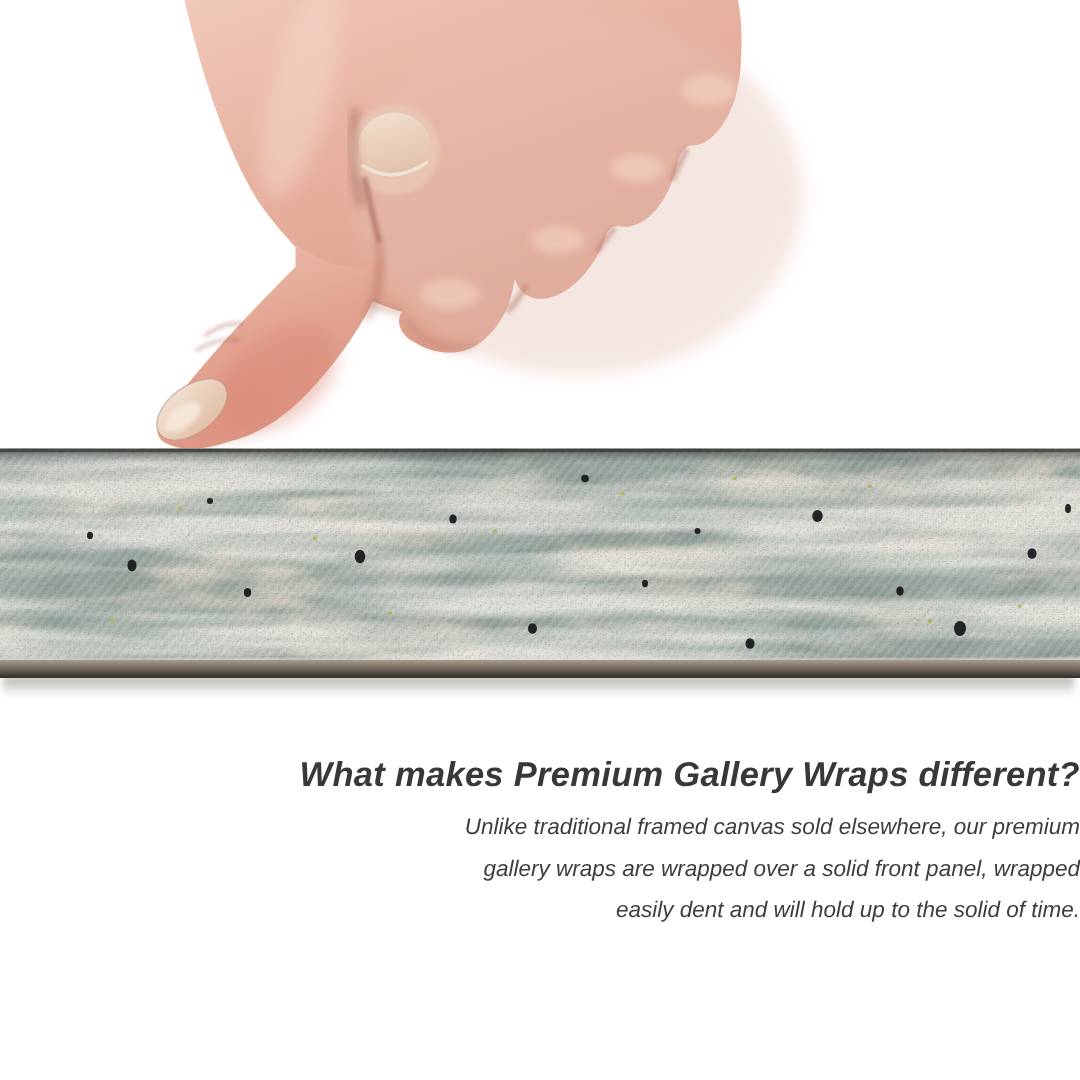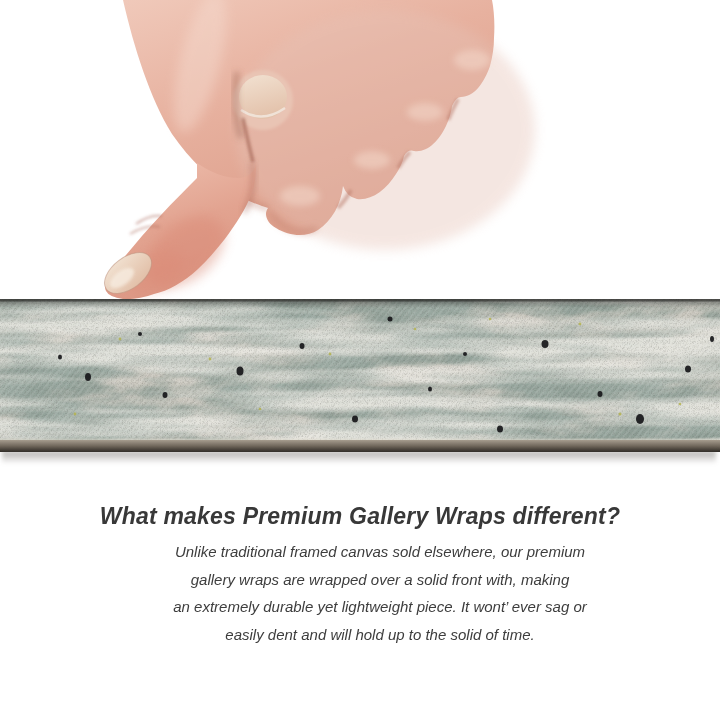--- a/index.html
+++ b/index.html
@@ -10,21 +10,21 @@
   .hero{position:absolute;top:0;left:0;width:720px;height:480px;}
   .hand-svg{position:absolute;top:0;left:0;}
   .strip-wrap{position:absolute;top:299px;left:0;width:720px;height:153px;}
   .strip-wrap svg{display:block;}
   .strip-shadow{
     position:absolute;top:451px;left:2px;width:714px;height:13px;
     background:linear-gradient(to bottom, rgba(72,69,62,0.42), rgba(72,69,62,0));
     filter:blur(2.2px);
   }
   .text-block{
-    position:absolute;top:501px;left:0;width:720px;text-align:center;
+    position:absolute;top:501px;left:0;width:720px;text-align:right;
     color:#3c3c3c;
   }
   .headline{
     margin:0 0 7px 0;
     font-style:italic;font-weight:700;font-size:23px;line-height:30px;
     letter-spacing:0.2px;color:#383838;
   }
   .body-line{
     font-style:italic;font-weight:400;font-size:15px;line-height:27.5px;
     white-space:nowrap;color:#3d3d3d;padding-left:40px;
@@ -214,19 +214,18 @@
       </svg>
     </div>
 
     <div class="strip-shadow"></div>
   </div>
 
   <div class="text-block">
     <h1 class="headline">What makes Premium Gallery Wraps different?</h1>
     <div>
       <div class="body-line">Unlike traditional framed canvas sold elsewhere, our premium</div>
-      <div class="body-line">gallery wraps are wrapped over a solid front with, making</div>
-      <div class="body-line">an extremely durable yet lightweight piece. It wont’ ever sag or</div>
+      <div class="body-line">gallery wraps are wrapped over a solid front panel, wrapped</div>
       <div class="body-line">easily dent and will hold up to the solid of time.</div>
     </div>
   </div>
 
 </div>
 
 </body></html>

